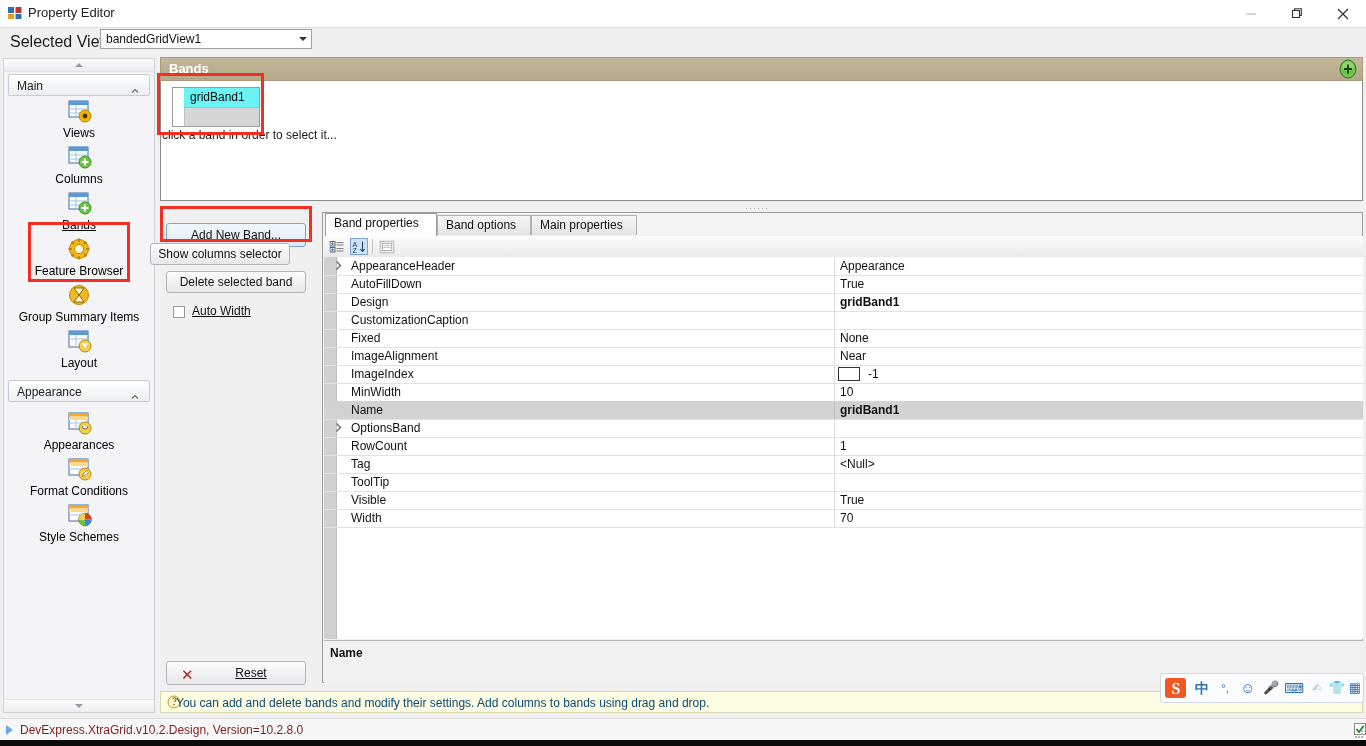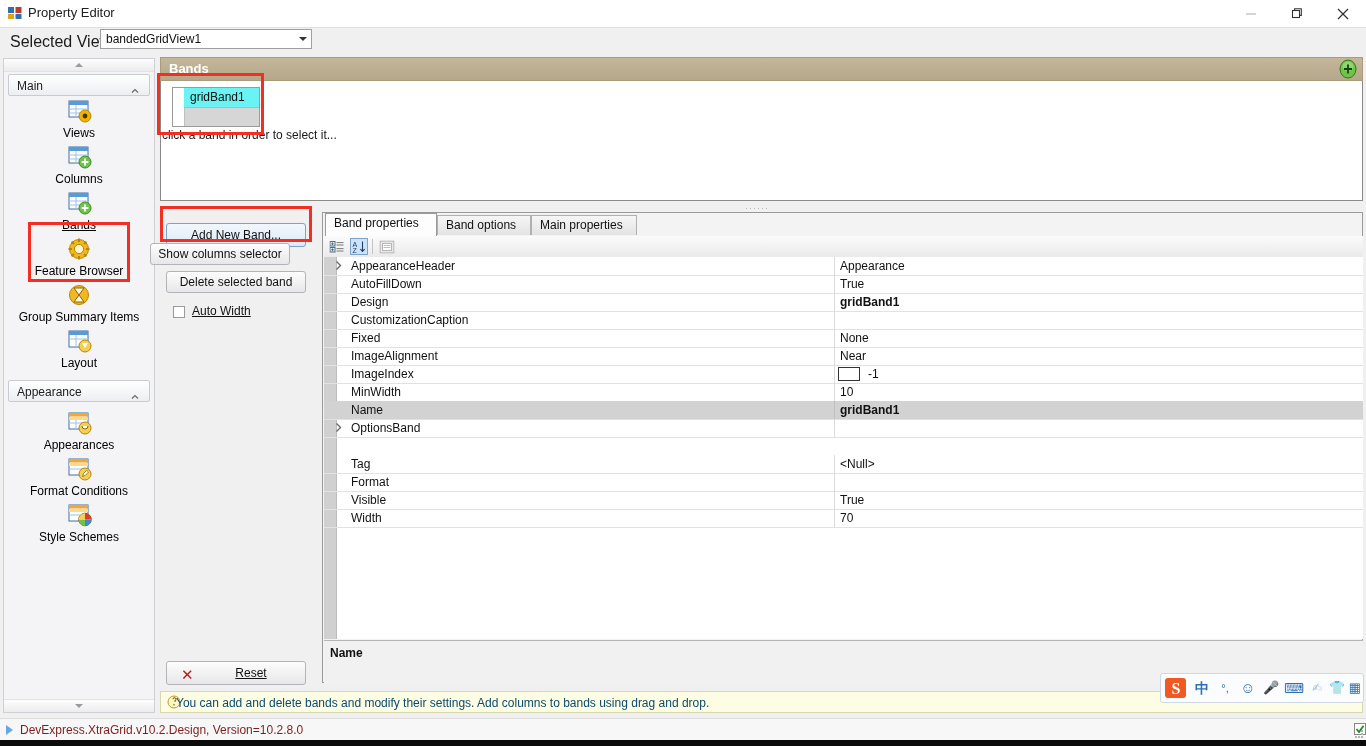--- a/index.html
+++ b/index.html
@@ -498,27 +498,32 @@
           <span class="val bold">gridBand1</span>
         </div>
         <div class="row" style="top: 162px;">
           <span class="exp"><svg width="13" height="13" viewBox="0 0 13 13">
               <path d="M4.5 2.5 L8.5 6.5 L4.5 10.5" fill="none" stroke="#6a6a6a" stroke-width="1.4"></path>
             </svg></span>
           <span class="name">OptionsBand</span>
           <span class="sep"></span>
           <span class="val"></span>
         </div>
+        <div class="row" style="top: 180px;">
+          <span class="name">RowCount</span>
+          <span class="sep"></span>
+          <span class="val">1</span>
+        </div>
         <div class="row" style="top: 198px;">
           <span class="name">Tag</span>
           <span class="sep"></span>
           <span class="val">&lt;Null&gt;</span>
         </div>
         <div class="row" style="top: 216px;">
-          <span class="name">Format</span>
+          <span class="name">ToolTip</span>
           <span class="sep"></span>
           <span class="val"></span>
         </div>
         <div class="row" style="top: 234px;">
           <span class="name">Visible</span>
           <span class="sep"></span>
           <span class="val">True</span>
         </div>
         <div class="row" style="top: 252px;">
           <span class="name">Width</span>

